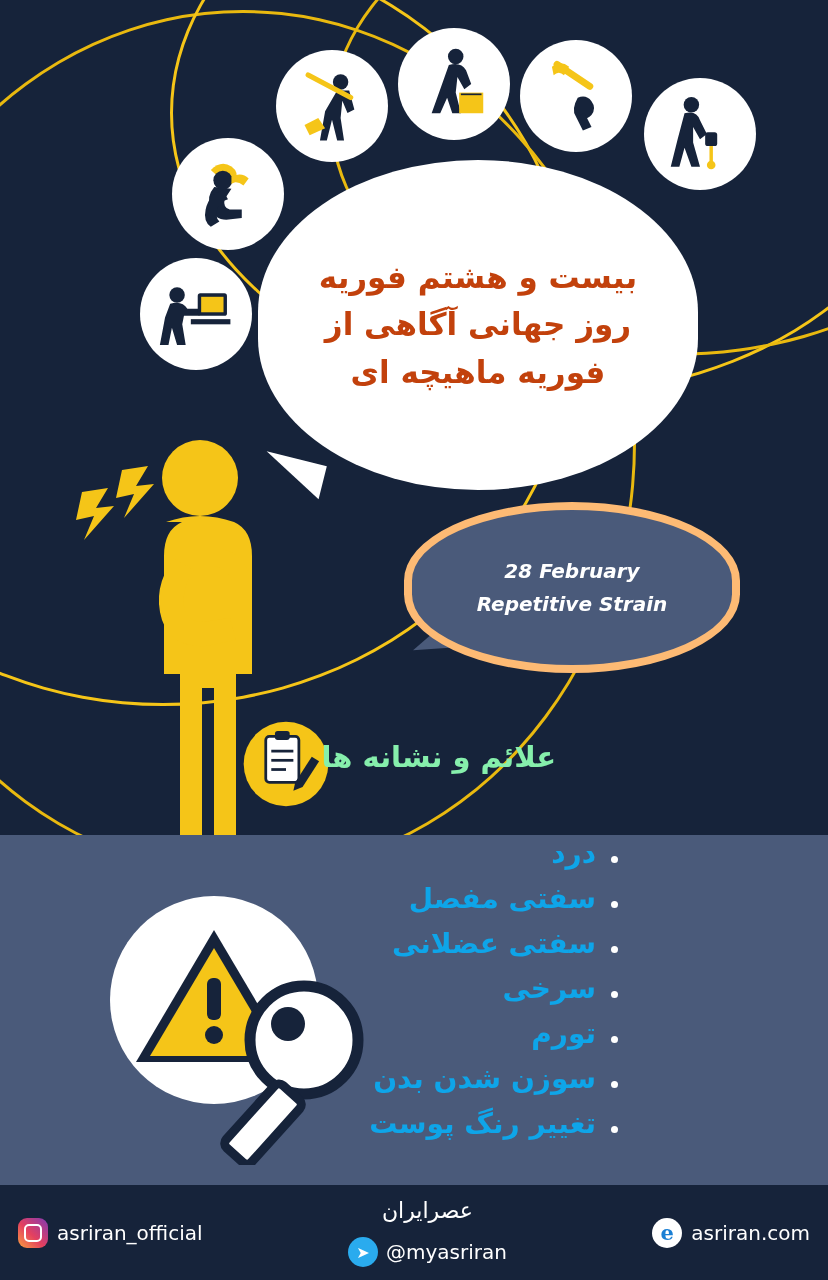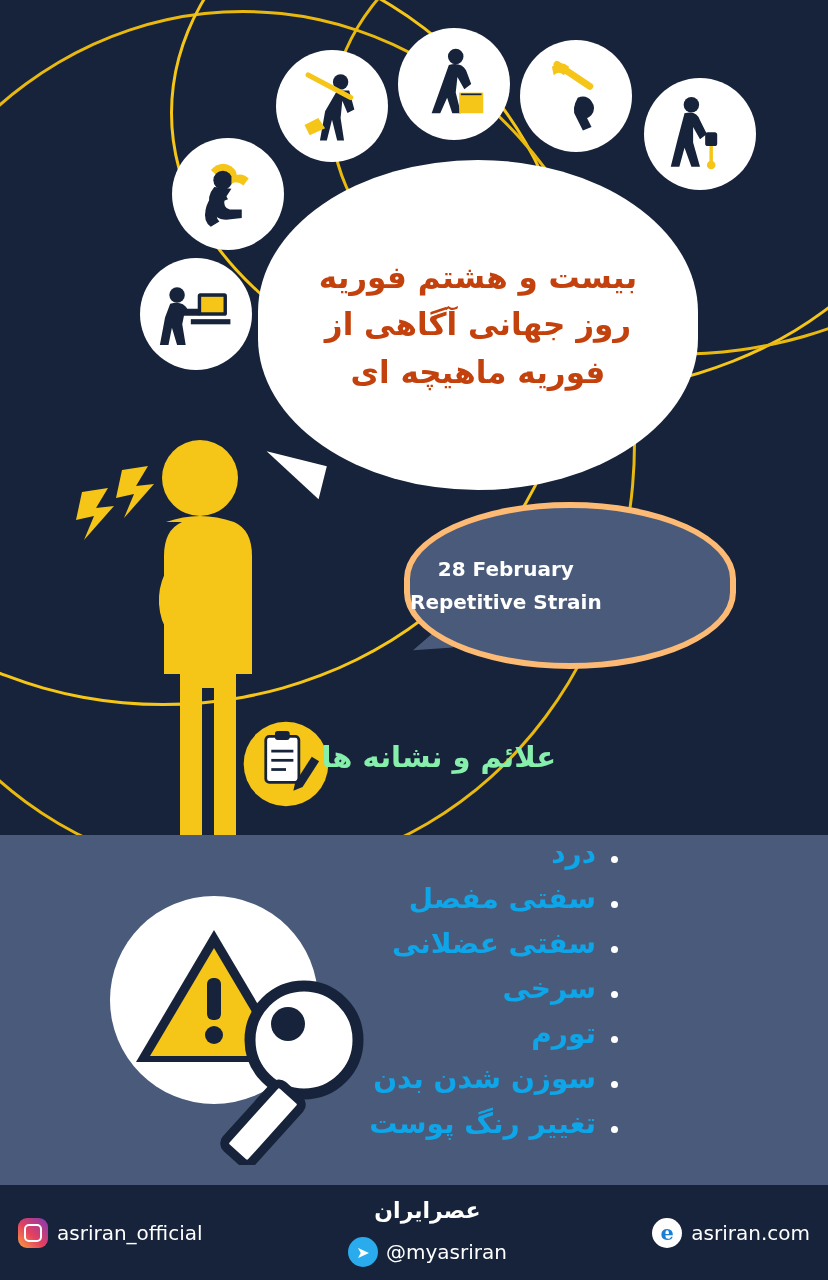--- a/index.html
+++ b/index.html
@@ -64,22 +64,22 @@
   .bubble-tail{
     position:absolute;left:236px;top:455px;
     width:0;height:0;
     border-left:26px solid transparent;
     border-right:62px solid #ffffff;
     border-bottom:34px solid transparent;
     transform:rotate(14deg);
   }
   .bubble-en{
     position:absolute;left:404px;top:502px;width:320px;height:155px;
-    background:#4a5a7a;border:6px solid #fdba74;border-radius:50% / 46%;
-    display:flex;align-items:center;justify-content:flex-start;
+    background:#4a5a7a;border:8px solid #fdba74;border-radius:50% / 46%;
+    display:flex;align-items:center;justify-content:center;font-style:italic;
   }
   .bubble-en-text{
     color:#ffffff;font-weight:bold;font-size:20px;line-height:1.62;text-align:center;
   }
   .bubble-en-tail{
     position:absolute;left:378px;top:620px;
     width:0;height:0;
     border-left:34px solid transparent;
     border-right:40px solid #4a5a7a;
     border-top:30px solid transparent;
@@ -117,21 +117,21 @@
     display:flex;align-items:center;justify-content:center;
   }
   .ig-badge i{
     width:14px;height:14px;border:2px solid #fff;border-radius:5px;display:block;
   }
   .tg-badge{
     width:30px;height:30px;border-radius:50%;background:#2aabee;
     display:flex;align-items:center;justify-content:center;color:#fff;font-size:16px;
   }
   .mid-footer{text-align:center;color:#ffffff;}
-  .mid-footer .brand{font-size:22px;font-weight:bold;direction:rtl;margin-bottom:14px;}
+  .mid-footer .brand{font-size:22px;font-weight:normal;direction:rtl;margin-bottom:14px;}
   .mid-footer .handle{display:flex;align-items:center;gap:8px;font-size:20px;}
   .ie-badge{
     width:30px;height:30px;border-radius:50%;background:#ffffff;
     display:flex;align-items:center;justify-content:center;
     color:#1a7fd4;font-weight:bold;font-size:21px;font-family:"DejaVu Serif",serif;
   }
 </style>
 </head>
 <body>
 

